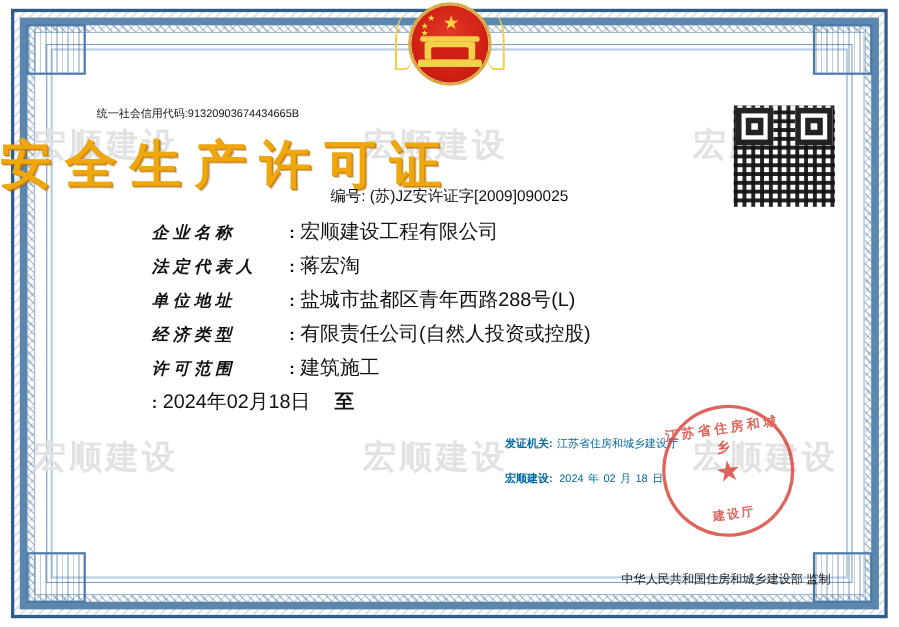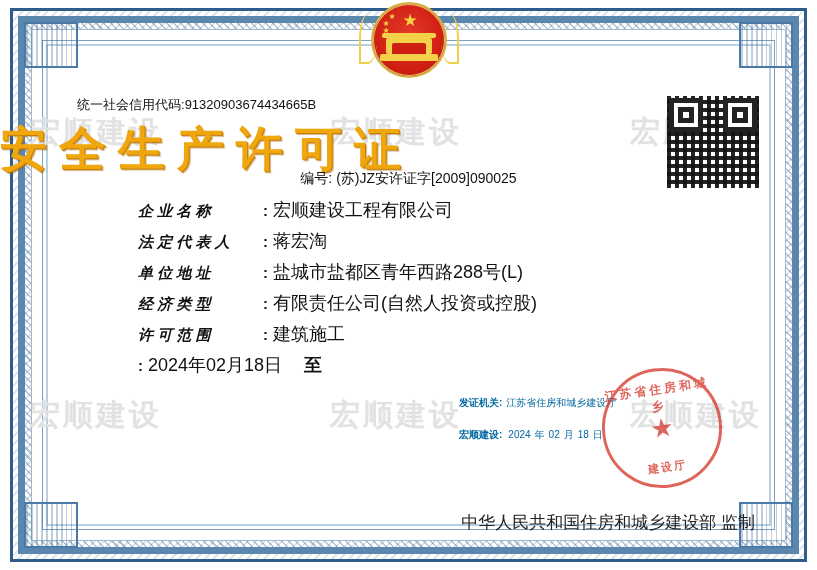--- a/index.html
+++ b/index.html
@@ -206,23 +206,23 @@
   .wm1 { left: 30px;  top: 112px; }
   .wm2 { left: 330px; top: 112px; }
   .wm3 { left: 630px; top: 112px; }
   .wm4 { left: 30px;  top: 395px; }
   .wm5 { left: 330px; top: 395px; }
   .wm6 { left: 630px; top: 395px; }
 
   
   .credit-code {
     position: absolute;
-    left: 77px;
+    left: 88px;
     top: 96px;
-    font-size: 13px;
+    font-size: 10px;
     color: #111;
     letter-spacing: 0px;
     white-space: nowrap;
   }
   .title {
     position: absolute;
     left: 0;
     right: 0;
     top: 118px;
     text-align: left;
@@ -371,21 +371,21 @@
     color: #d22b1e;
     font-size: 11px;
     letter-spacing: 2px;
     font-weight: bold;
   }
 
   .footer-note {
     position: absolute;
     right: 62px;
     bottom: 36px;
-    font-size: 17px;
+    font-size: 11px;
     color: #222;
   }
 </style>
 </head>
 <body>
 
 <div id="certificate">
 
   <div class="frame-outer"></div>
   <div class="frame-mid"></div>

